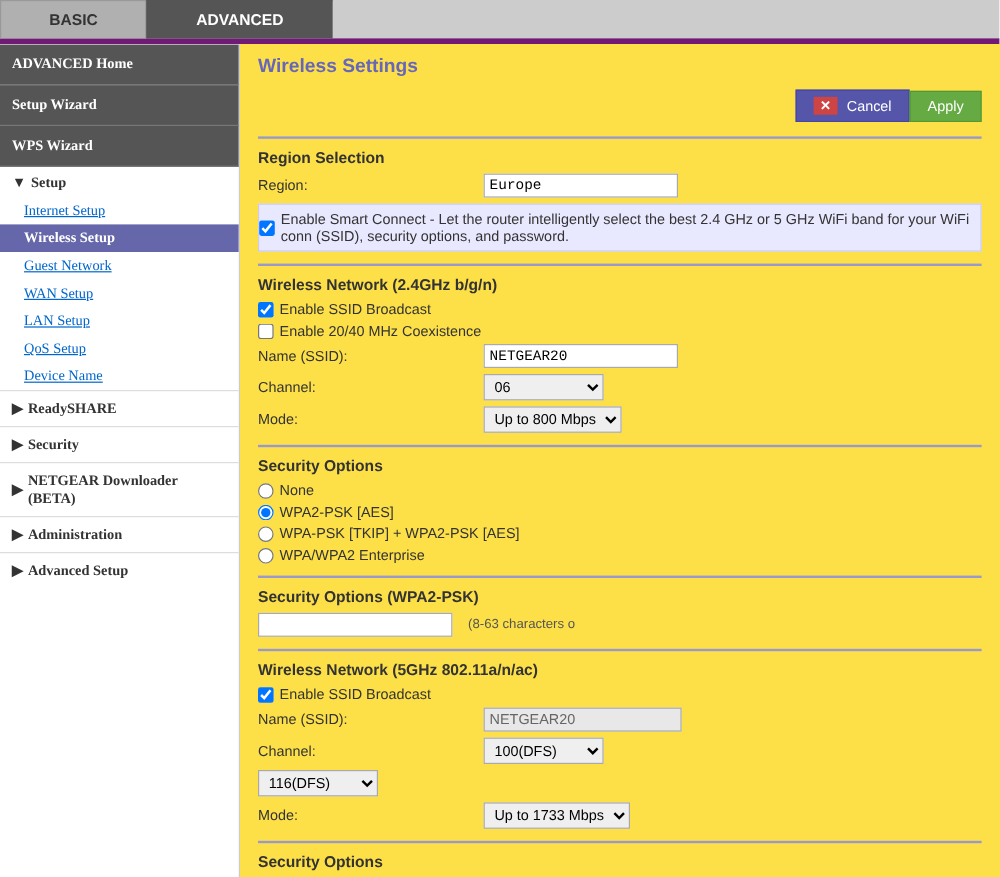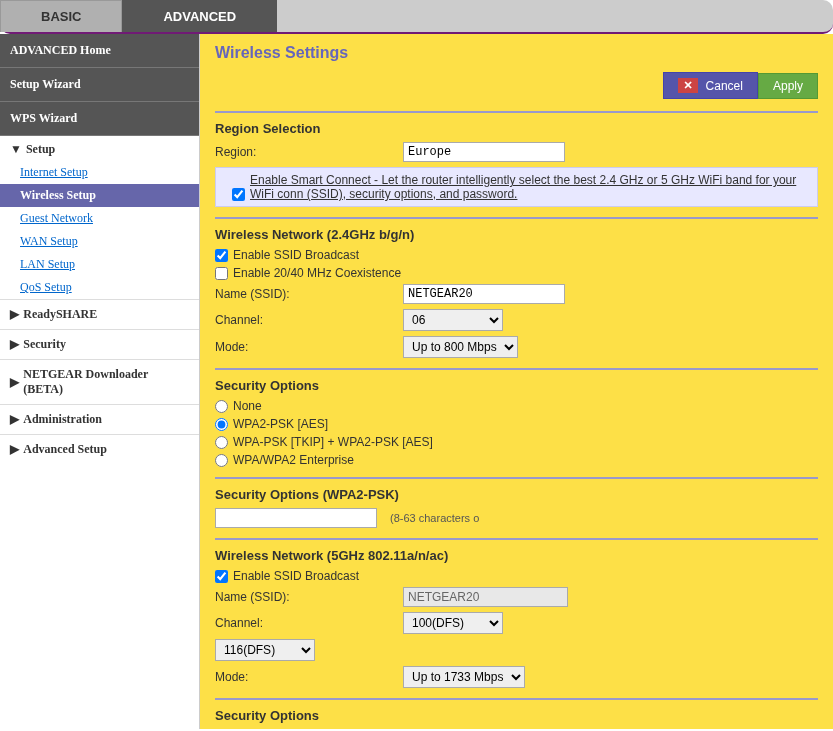--- a/index.html
+++ b/index.html
@@ -1,23 +1,22 @@
 <!DOCTYPE html>
 <html><head>
   <meta charset="utf-8">
   <style>
     * { box-sizing: border-box; margin: 0; padding: 0; }
     body { font-family: Arial, sans-serif; font-size: 12px; background: #fff; }
 
     
     .top-tabs {
       display: flex;
-      border-bottom: 2px solid #701a75;
+      border-bottom: 5px solid #701a75;
       background: #ccc;
-      border-radius: 10px;
     }
     .top-tab {
       padding: 8px 40px;
       font-weight: bold;
       font-size: 13px;
       cursor: pointer;
       border: 1px solid #999;
       border-bottom: none;
       background: #b0b0b0;
       color: #333;
@@ -195,29 +194,28 @@
       display: flex;
       align-items: center;
       gap: 5px;
       margin-bottom: 4px;
       font-size: 12px;
       color: #333;
     }
 
     .smart-connect-bar {
       background: #e8e8ff;
-      padding: 5px 16px;
+      padding: 5px 0;
       margin-bottom: 8px;
       border: 1px solid #ccccee;
       font-size: 12px;
       color: #333;
       display: flex;
-      align-items: flex-end;
+      align-items: center;
       gap: 5px;
-      text-decoration: underline;
     }
 
     .password-hint {
       color: #555;
       font-size: 11px;
       margin-left: 5px;
     }
 
     .ssid-input-disabled {
       background: #e8e8e8;
@@ -248,20 +246,21 @@
       <span>Setup</span>
     </div>
 
     <div>
       <a class="sidebar-link">Internet Setup</a>
       <a class="sidebar-link active">Wireless Setup</a>
       <a class="sidebar-link">Guest Network</a>
       <a class="sidebar-link">WAN Setup</a>
       <a class="sidebar-link">LAN Setup</a>
       <a class="sidebar-link">QoS Setup</a>
+      <a class="sidebar-link">Device Name</a>
     </div>
 
     <div class="sidebar-section-collapsible">
       <span>▶</span>
       <span>ReadySHARE</span>
     </div>
 
     <div class="sidebar-section-collapsible">
       <span>▶</span>
       <span>Security</span>

